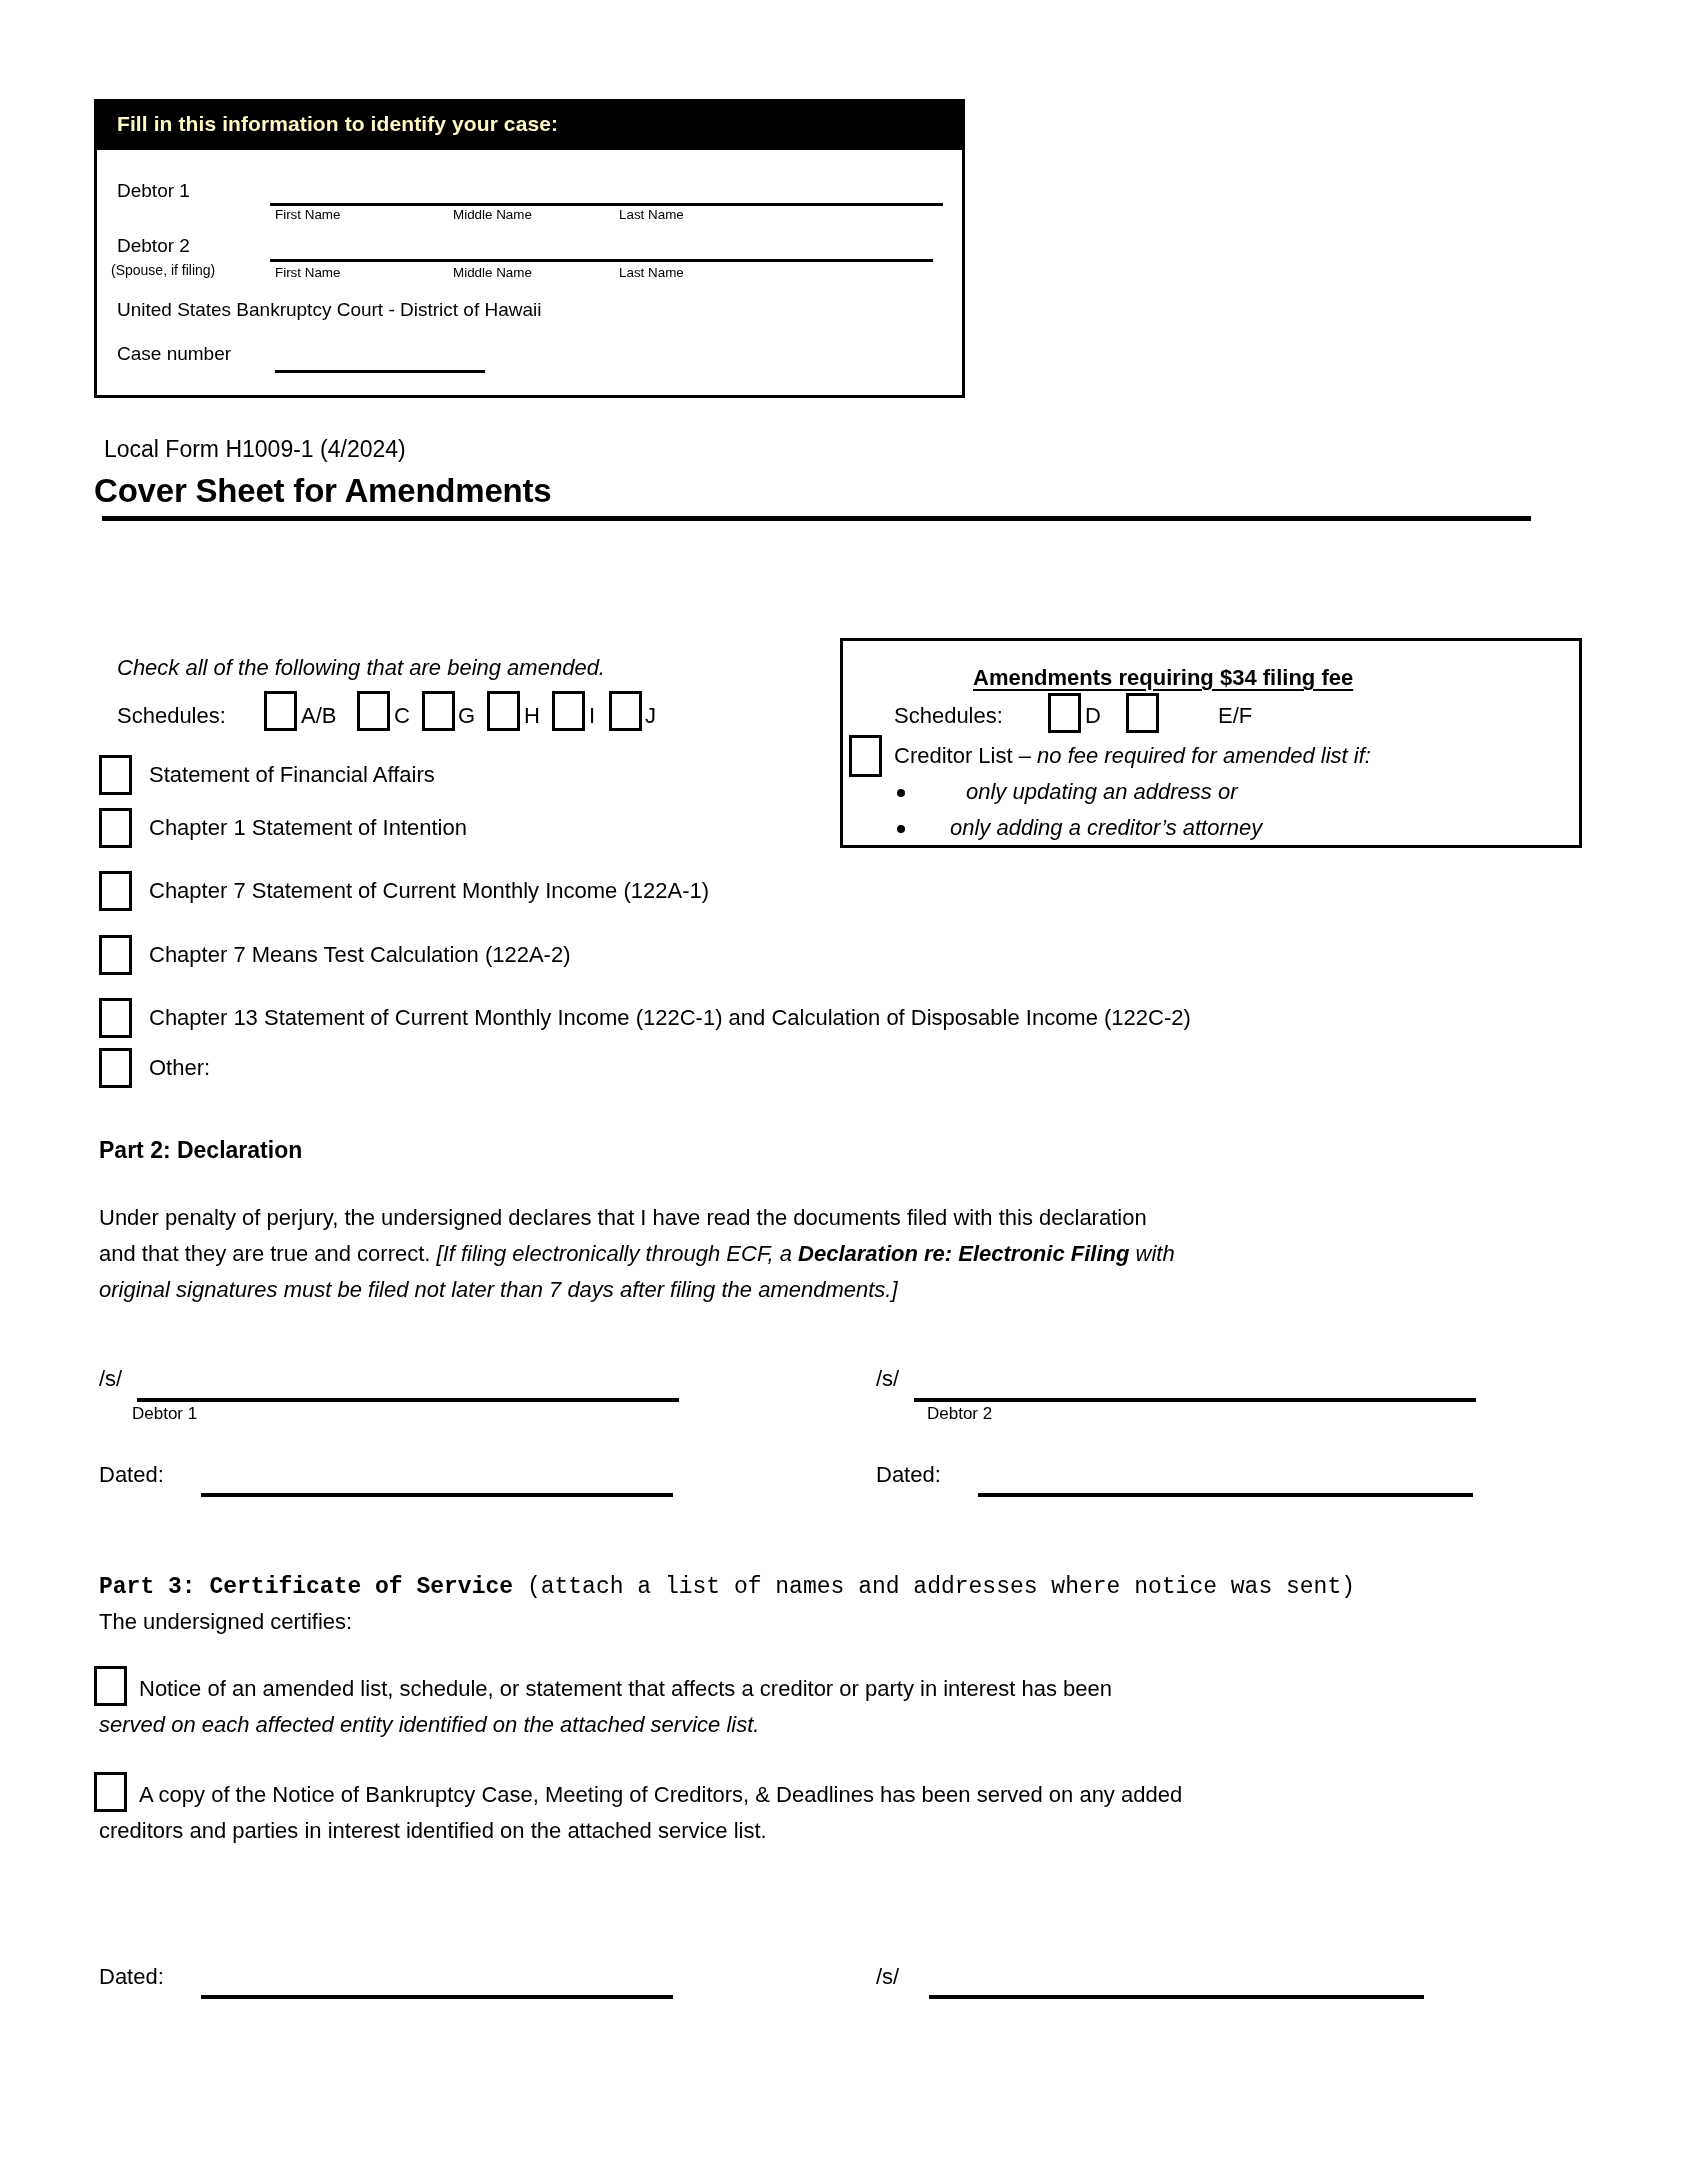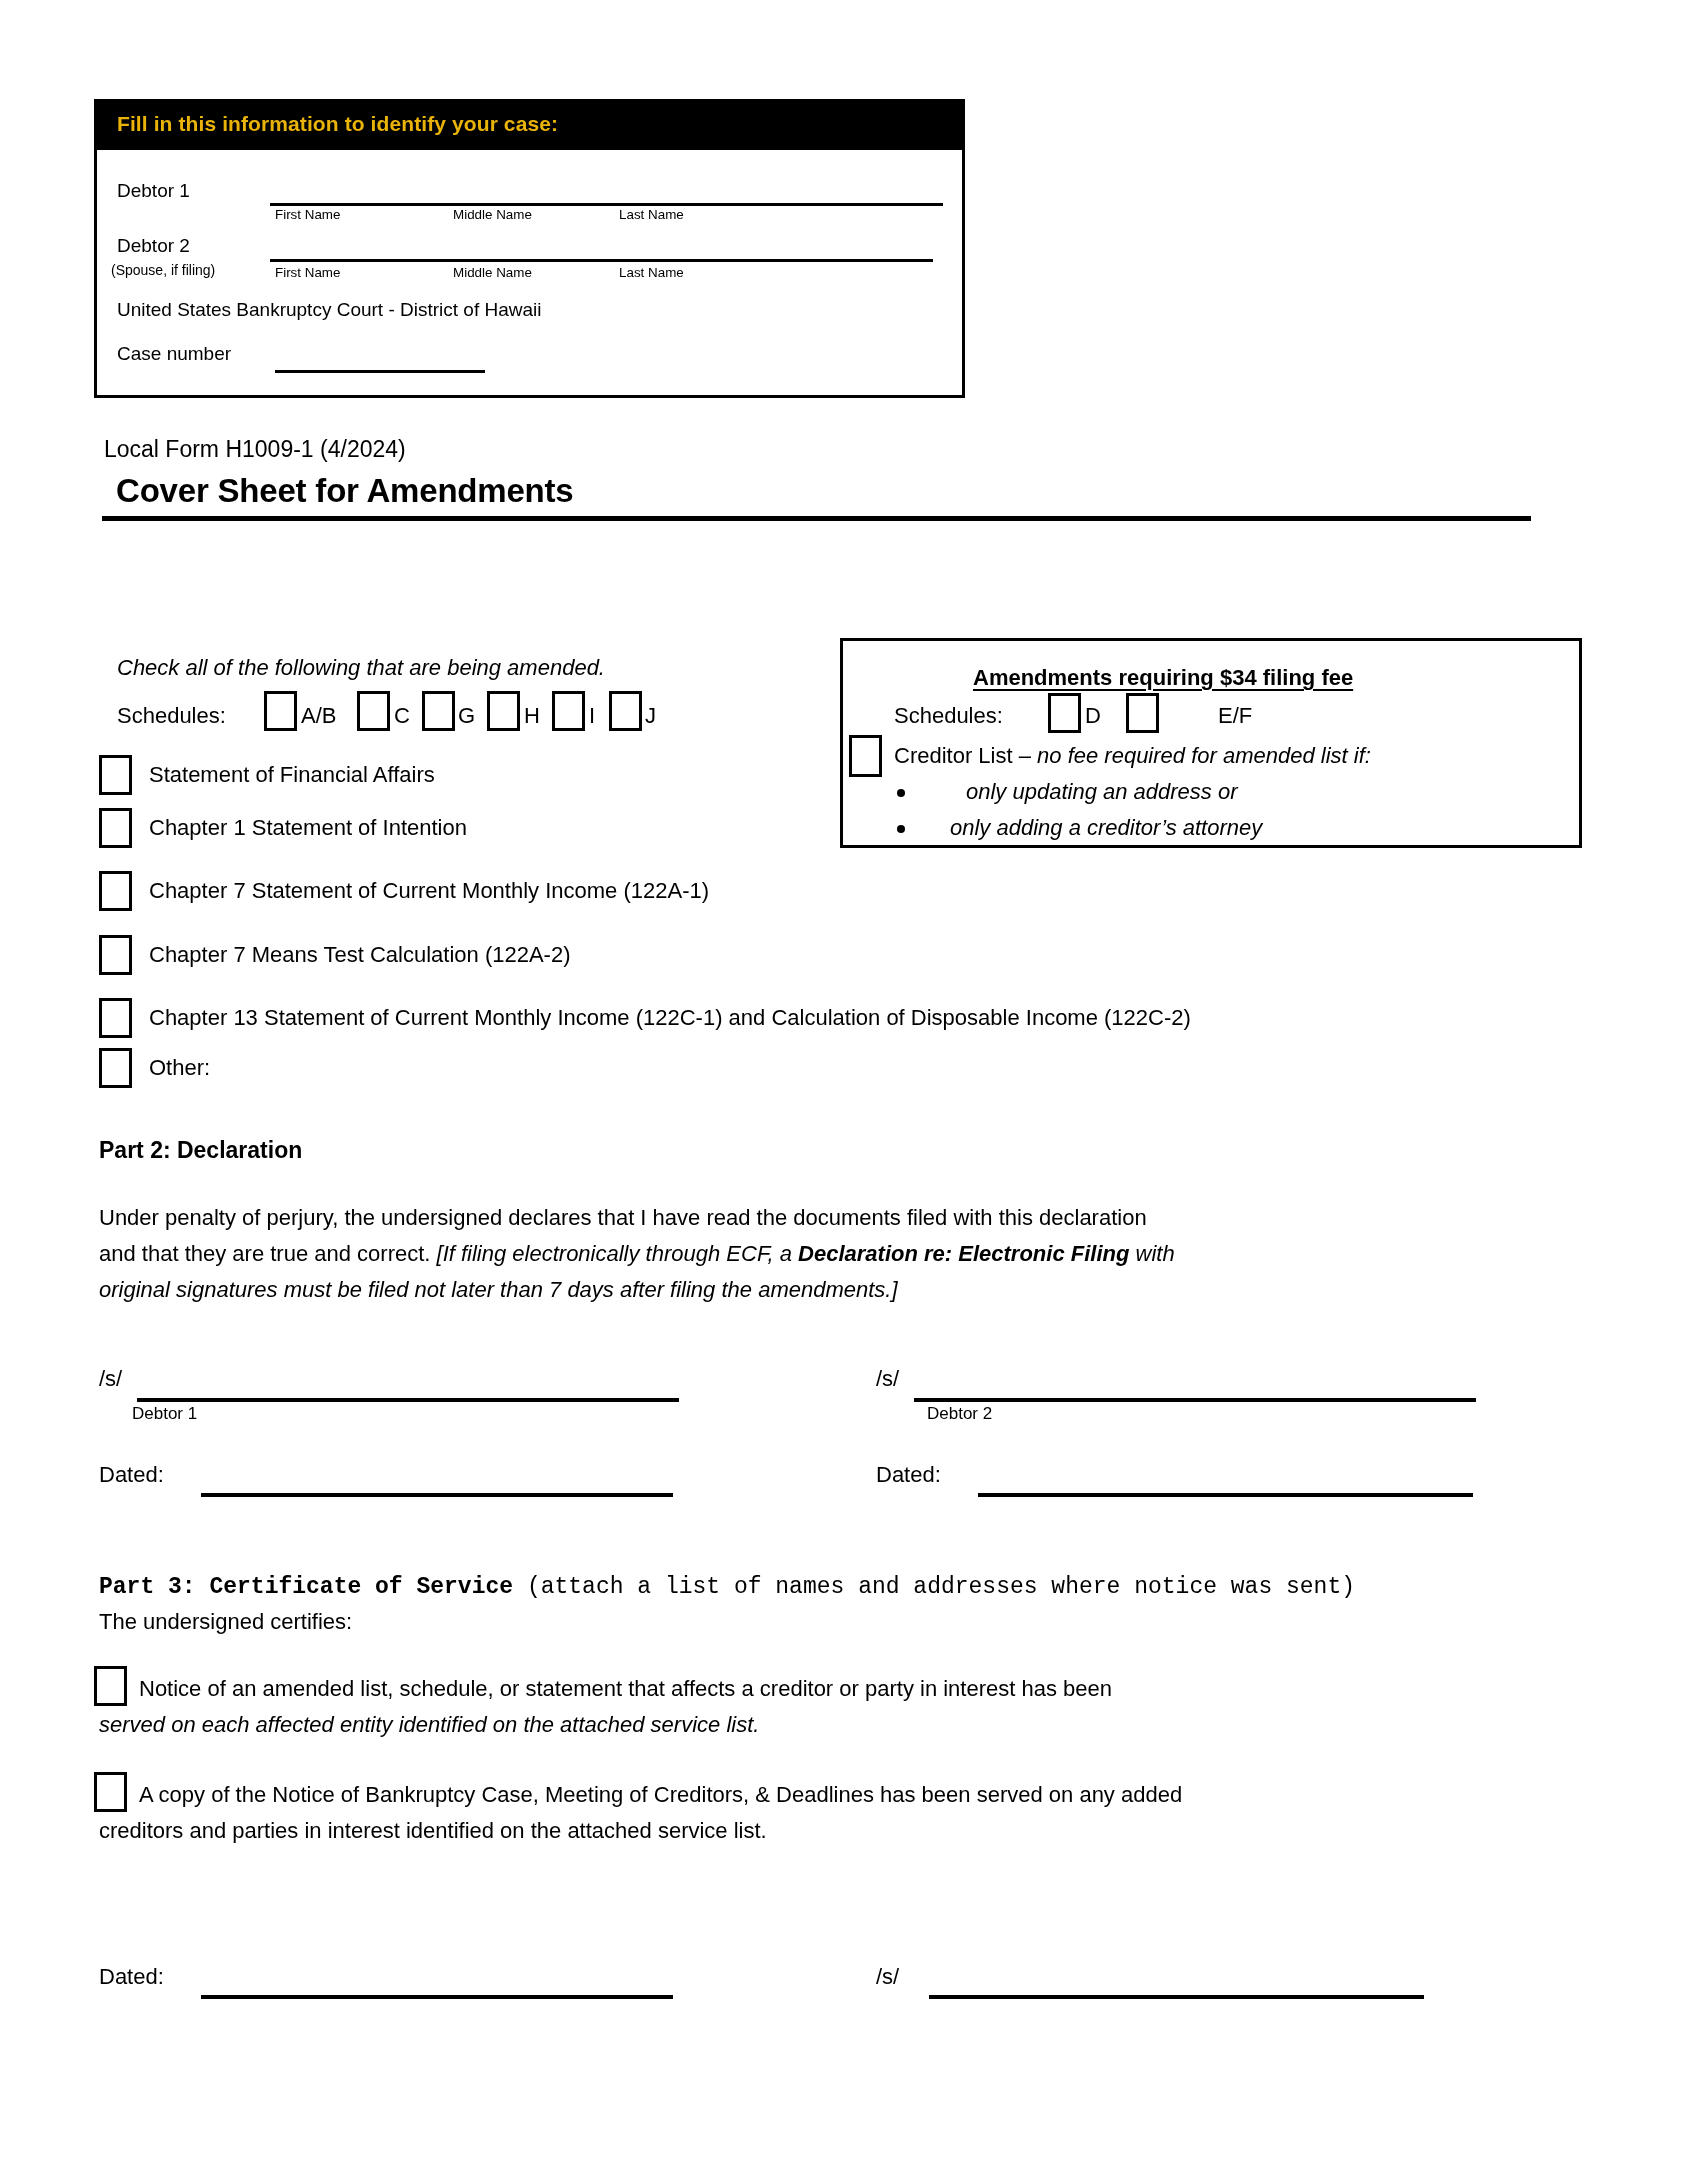--- a/index.html
+++ b/index.html
@@ -25,21 +25,21 @@
     left: 94px;
     top: 99px;
     width: 871px;
     height: 299px;
     border: 3px solid #000;
     box-sizing: border-box;
     background: #fff;
   }
   .case-box-header {
     background: #000000;
-    color: #eab308;
+    color: #fef9c3;
     font-weight: bold;
     font-size: 21px;
     padding: 10px 0 10px 20px;
     height: 48px;
     box-sizing: border-box;
     letter-spacing: 0.1px;
   }
   .case-body {
     position: relative;
     height: 246px;
@@ -65,21 +65,21 @@
 
   
   .local-form-no {
     position: absolute;
     left: 104px;
     top: 436px;
     font-size: 23px;
   }
   .doc-title {
     position: absolute;
-    left: 116px;
+    left: 94px;
     top: 472px;
     font-size: 33px;
     font-weight: bold;
     letter-spacing: -0.2px;
   }
   .title-underline {
     position: absolute;
     left: 102px;
     top: 516px;
     width: 1429px;

